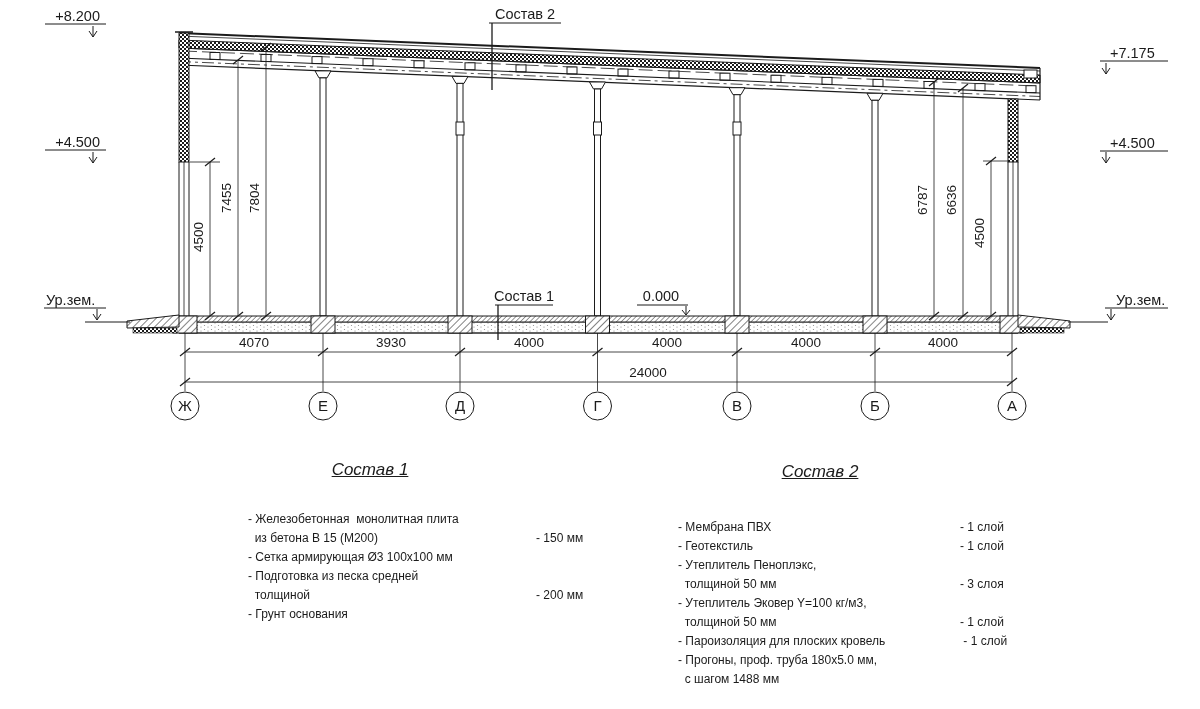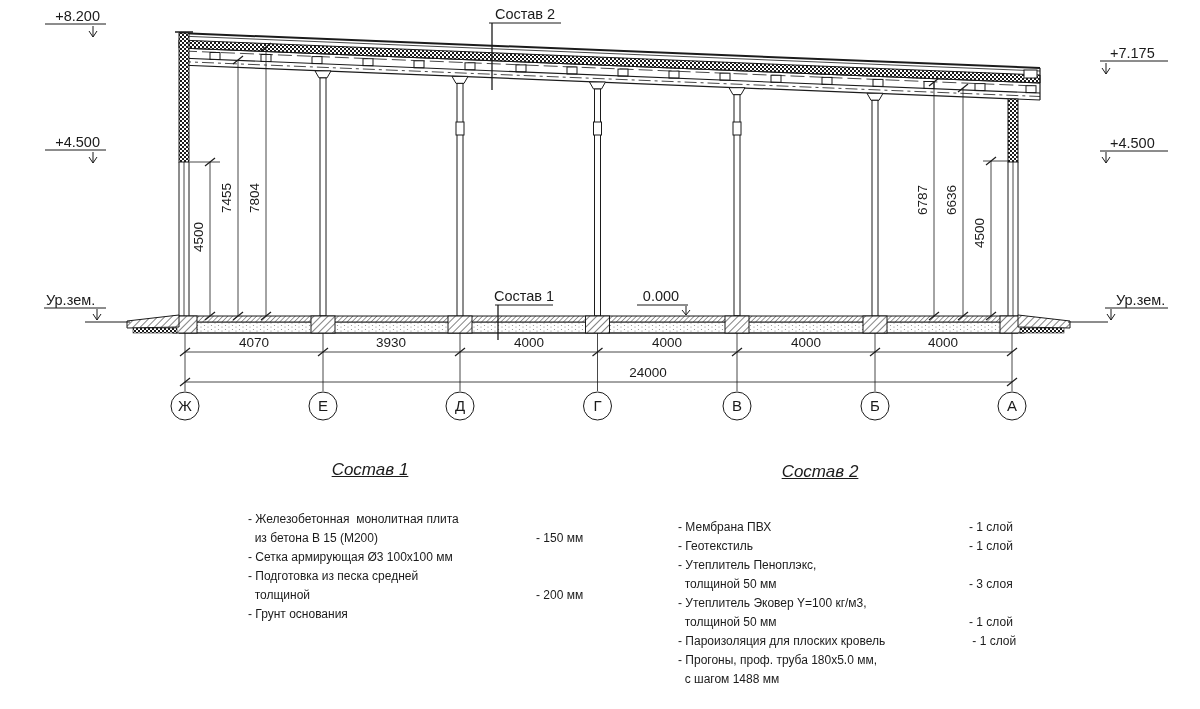--- a/index.html
+++ b/index.html
@@ -11,21 +11,21 @@
   .elevtxt{font-size:14.5px;}
   .callouttxt{font-size:14.5px;}
   .spec{position:absolute;}
   .spec-title{text-align:center;font-style:italic;text-decoration:underline;font-size:17px;}
   .spec-lines{position:relative;}
   .spec1 .spec-lines{margin-top:30px;}
   .spec2 .spec-lines{margin-top:36px;}
   .spec-line{position:relative;height:19px;font-size:12px;white-space:pre;line-height:19px;margin-left:48px;}
   .spec-line .v{position:absolute;top:0;}
   .spec1 .v{left:288px;}
-  .spec2 .v{left:291px;}
+  .spec2 .v{left:282px;}
 </style>
 </head>
 <body>
 
 <div id="stage">
 
 <svg width="1200" height="440" viewBox="0 0 1200 440">
   <defs>
     <pattern id="chk" width="4" height="4" patternUnits="userSpaceOnUse">
       <rect width="4" height="4" fill="#ffffff"></rect>

